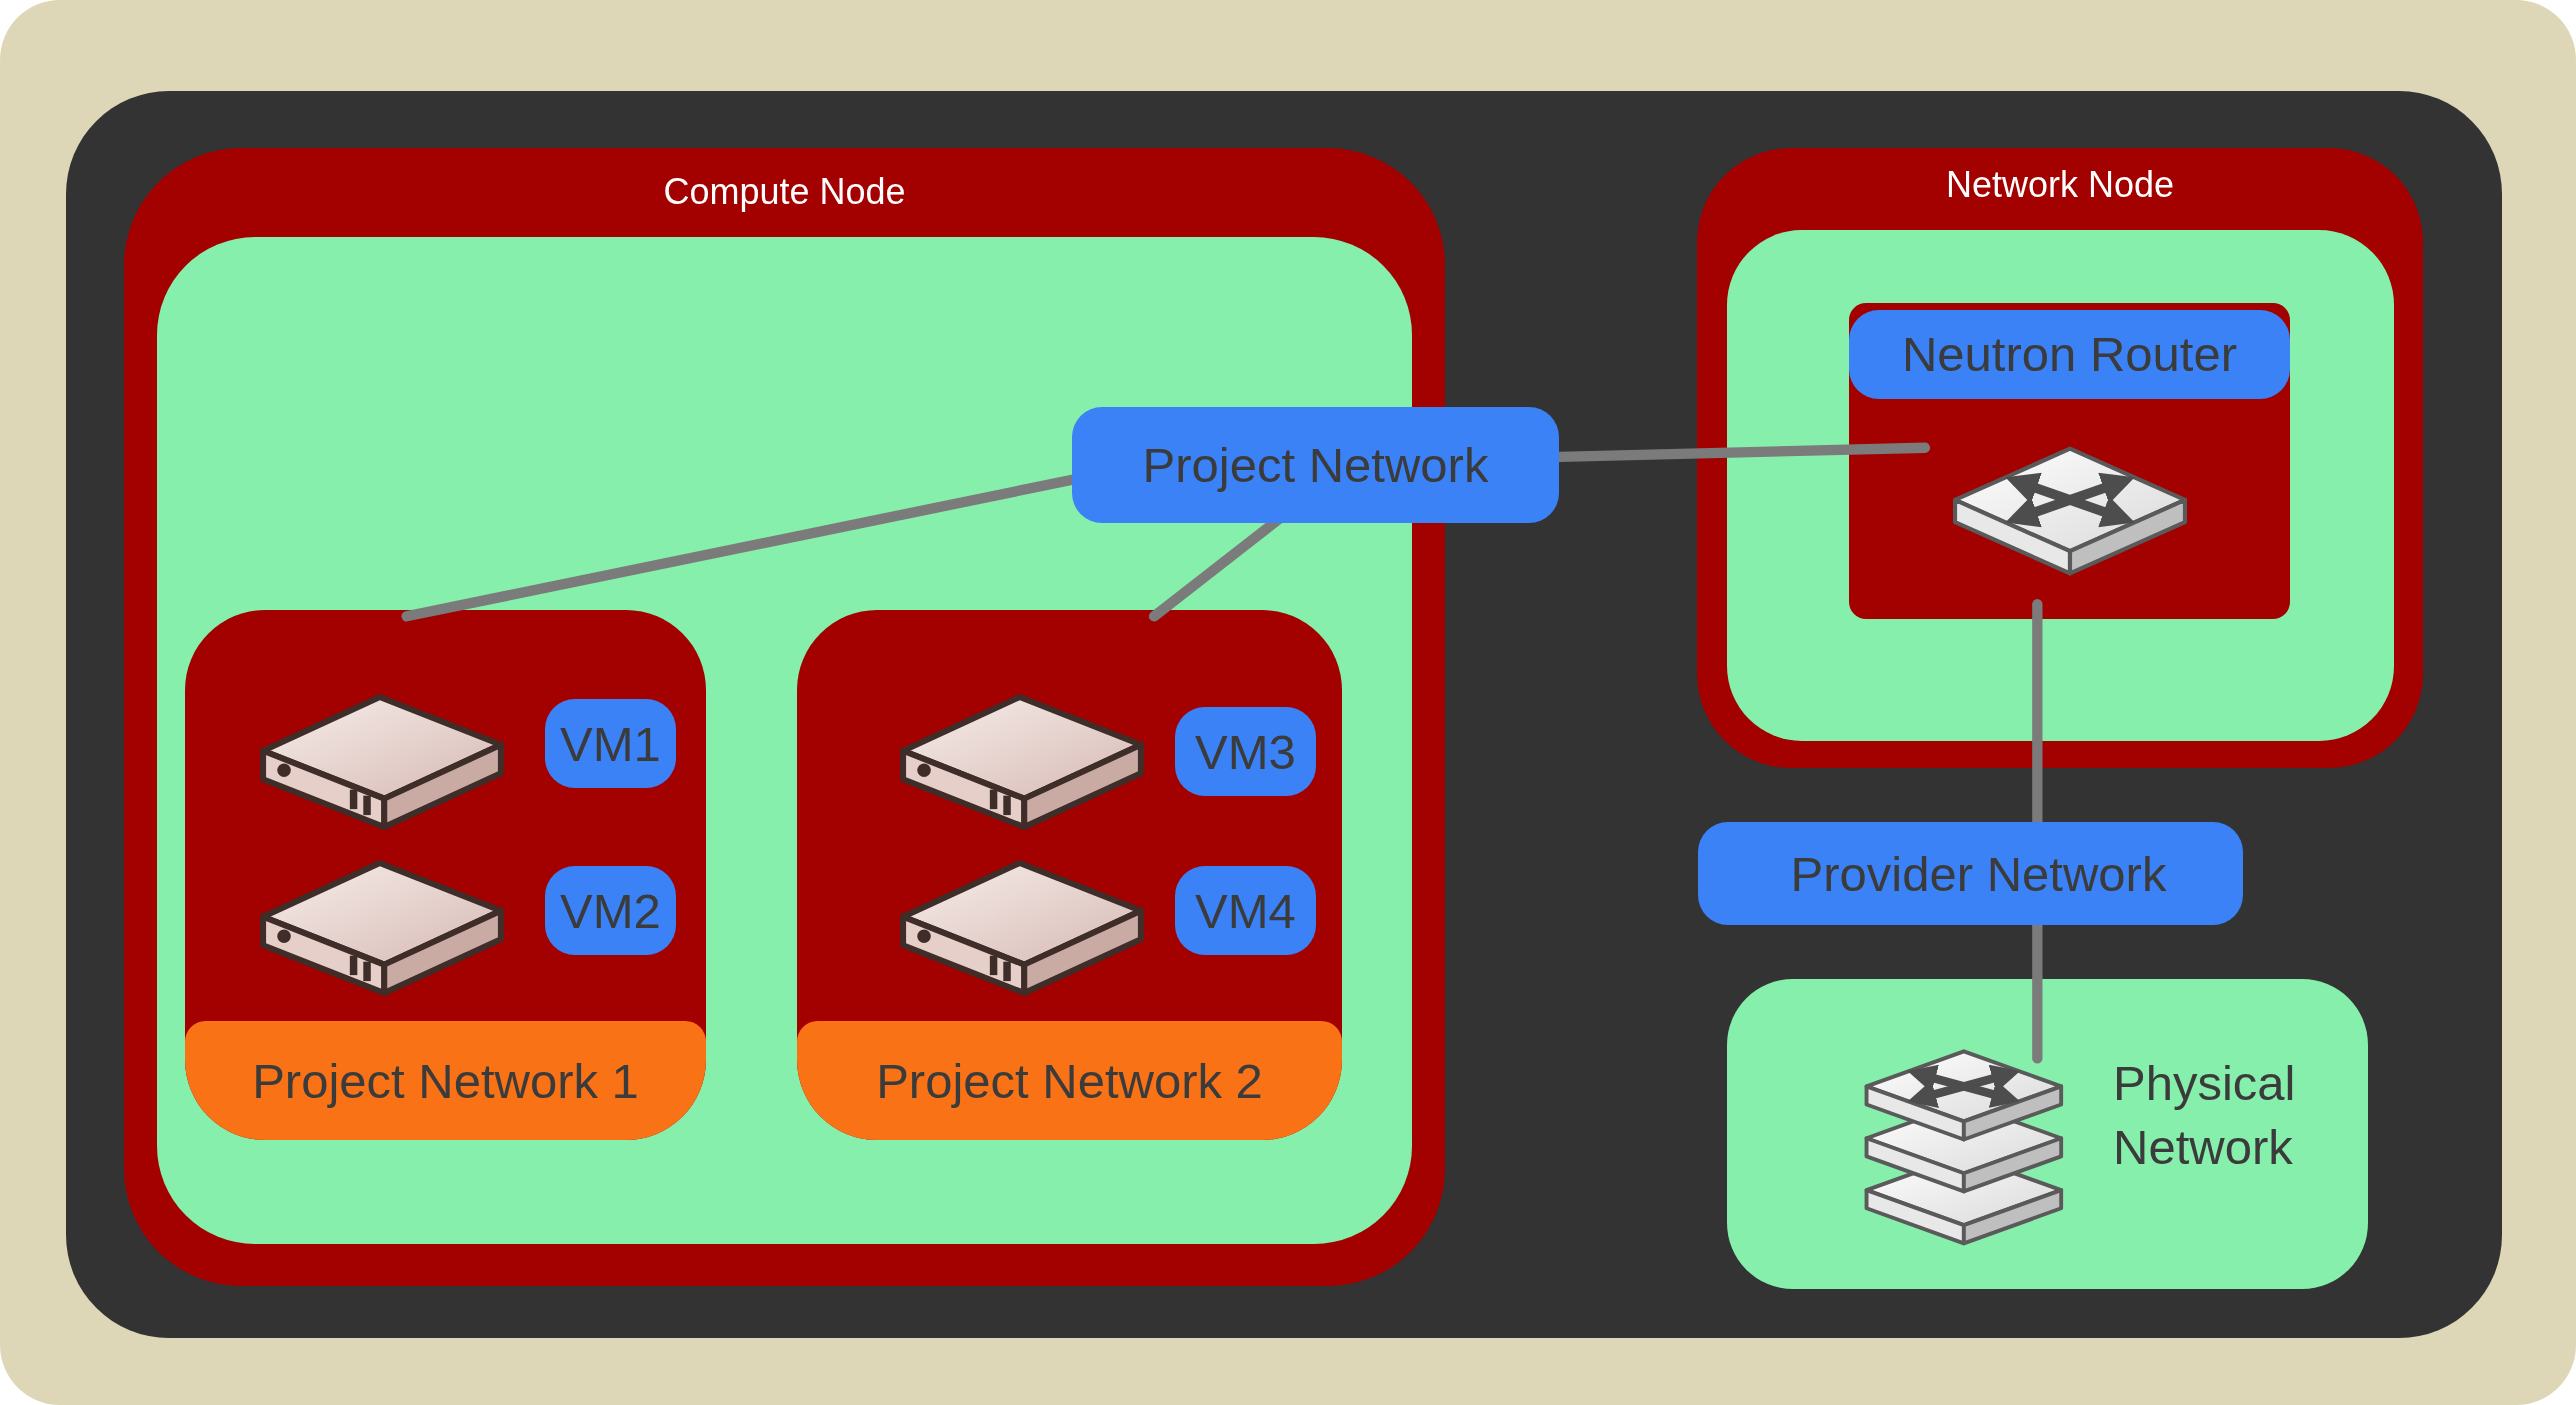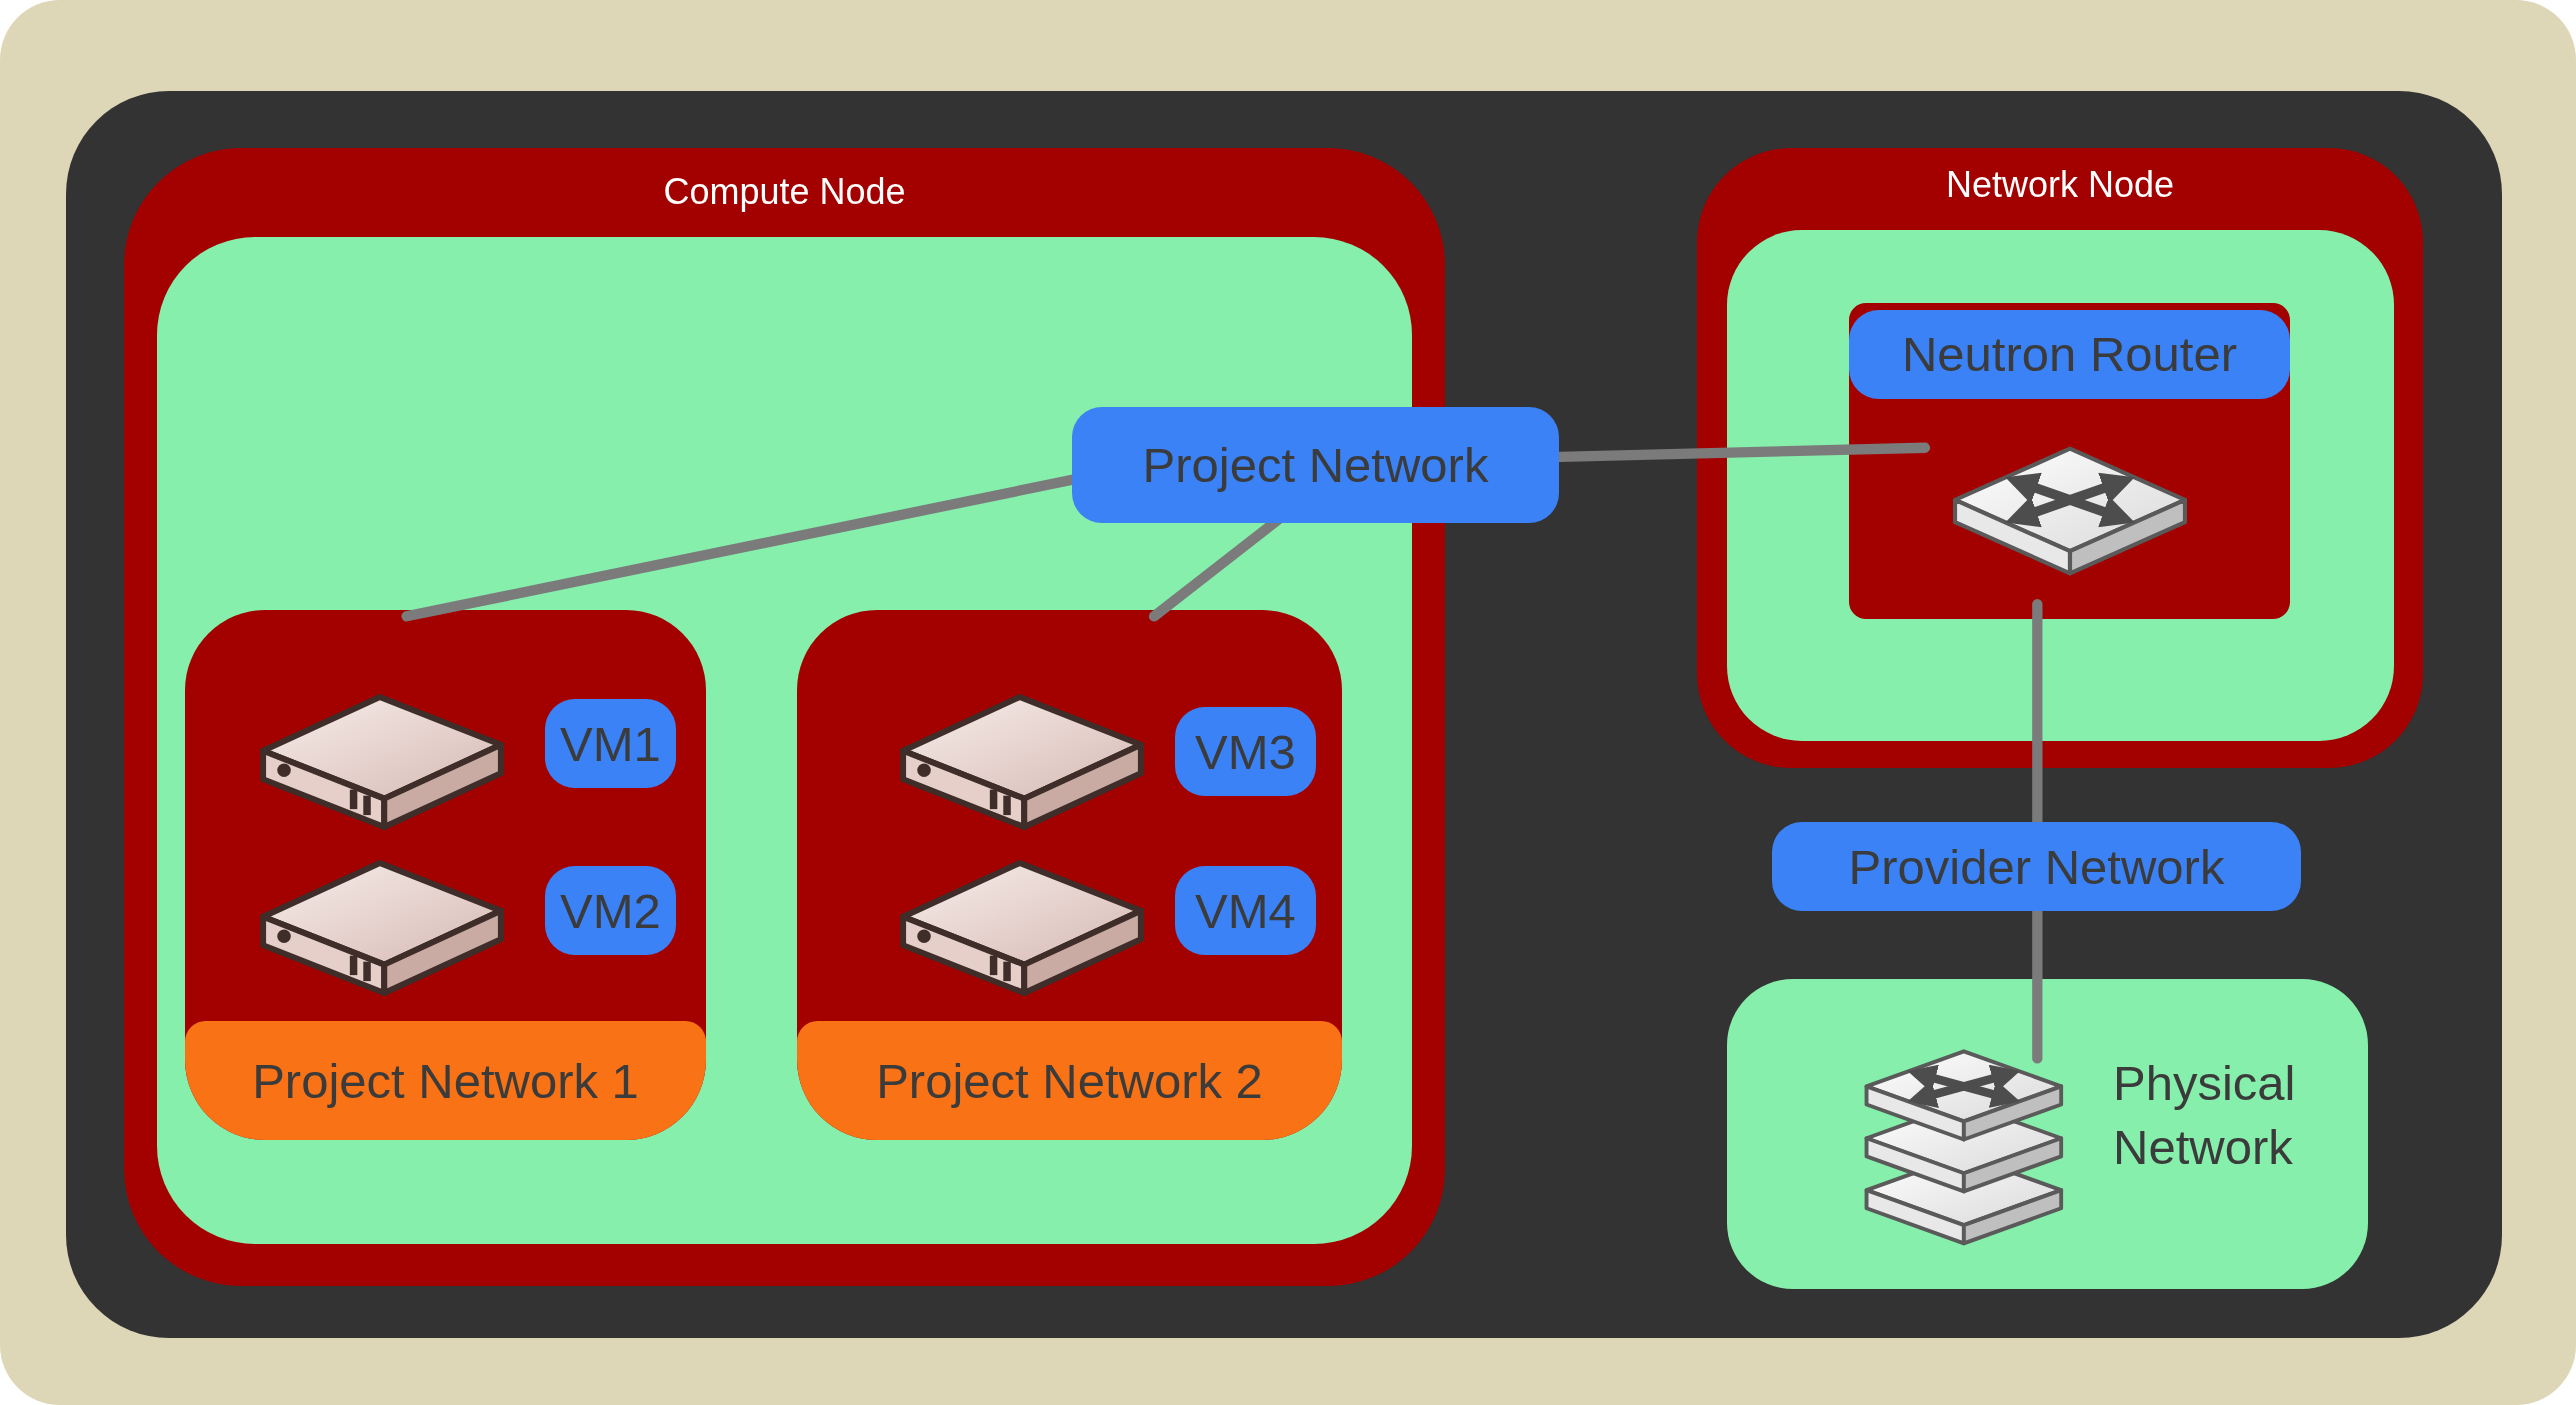--- a/index.html
+++ b/index.html
@@ -126,16 +126,16 @@
   <svg class="abs connectors" width="2576" height="1405" viewBox="0 0 2750 1500">
     <g stroke="#7b7b7b" stroke-width="11" stroke-linecap="round">
       <line x1="434" y1="658" x2="1180" y2="505"></line>
       <line x1="1232" y1="658" x2="1390" y2="535"></line>
       <line x1="1655" y1="488" x2="2055" y2="478"></line>
       <line x1="2175" y1="645" x2="2175" y2="1130"></line>
     </g>
   </svg>
 
   <div class="abs glabel float-label" style="left:1072px;top:407px;width:487px;height:116px;">Project Network</div>
-  <div class="abs glabel float-label" style="left:1772px;top:822px;width:529px;height:89px;">Provider Network</div>
+  <div class="abs glabel float-label" style="left:1698px;top:822px;width:529px;height:103px;padding-left:16px;">Provider Network</div>
 
 </div>
 
 
 </body></html>

